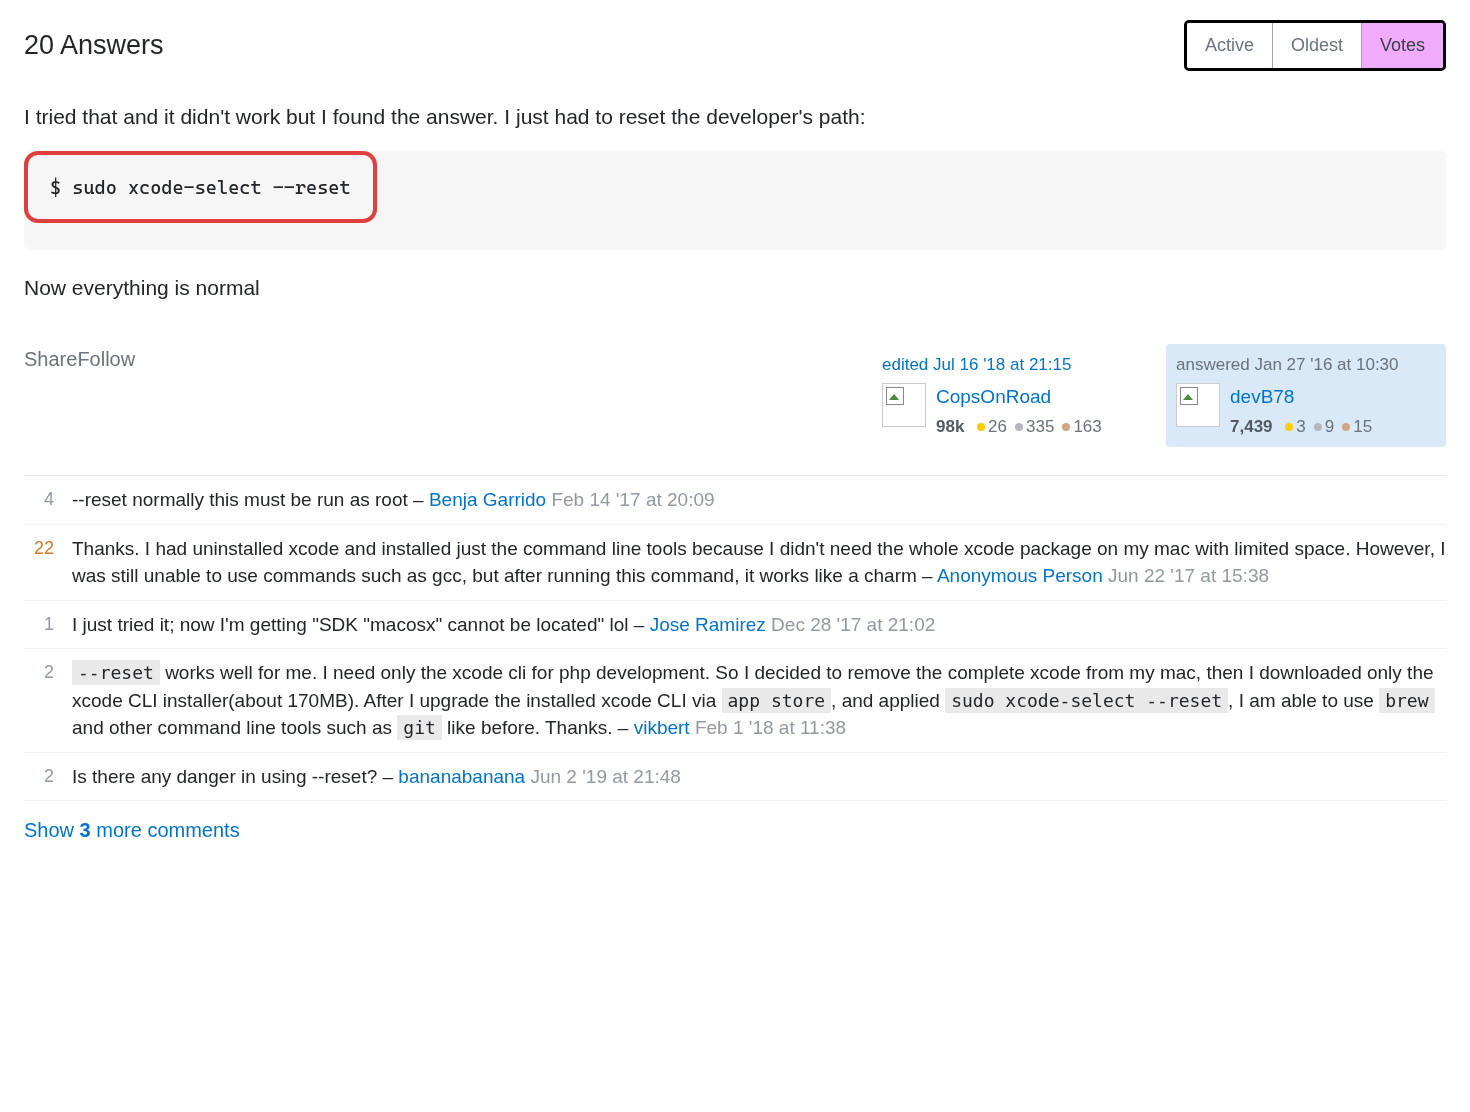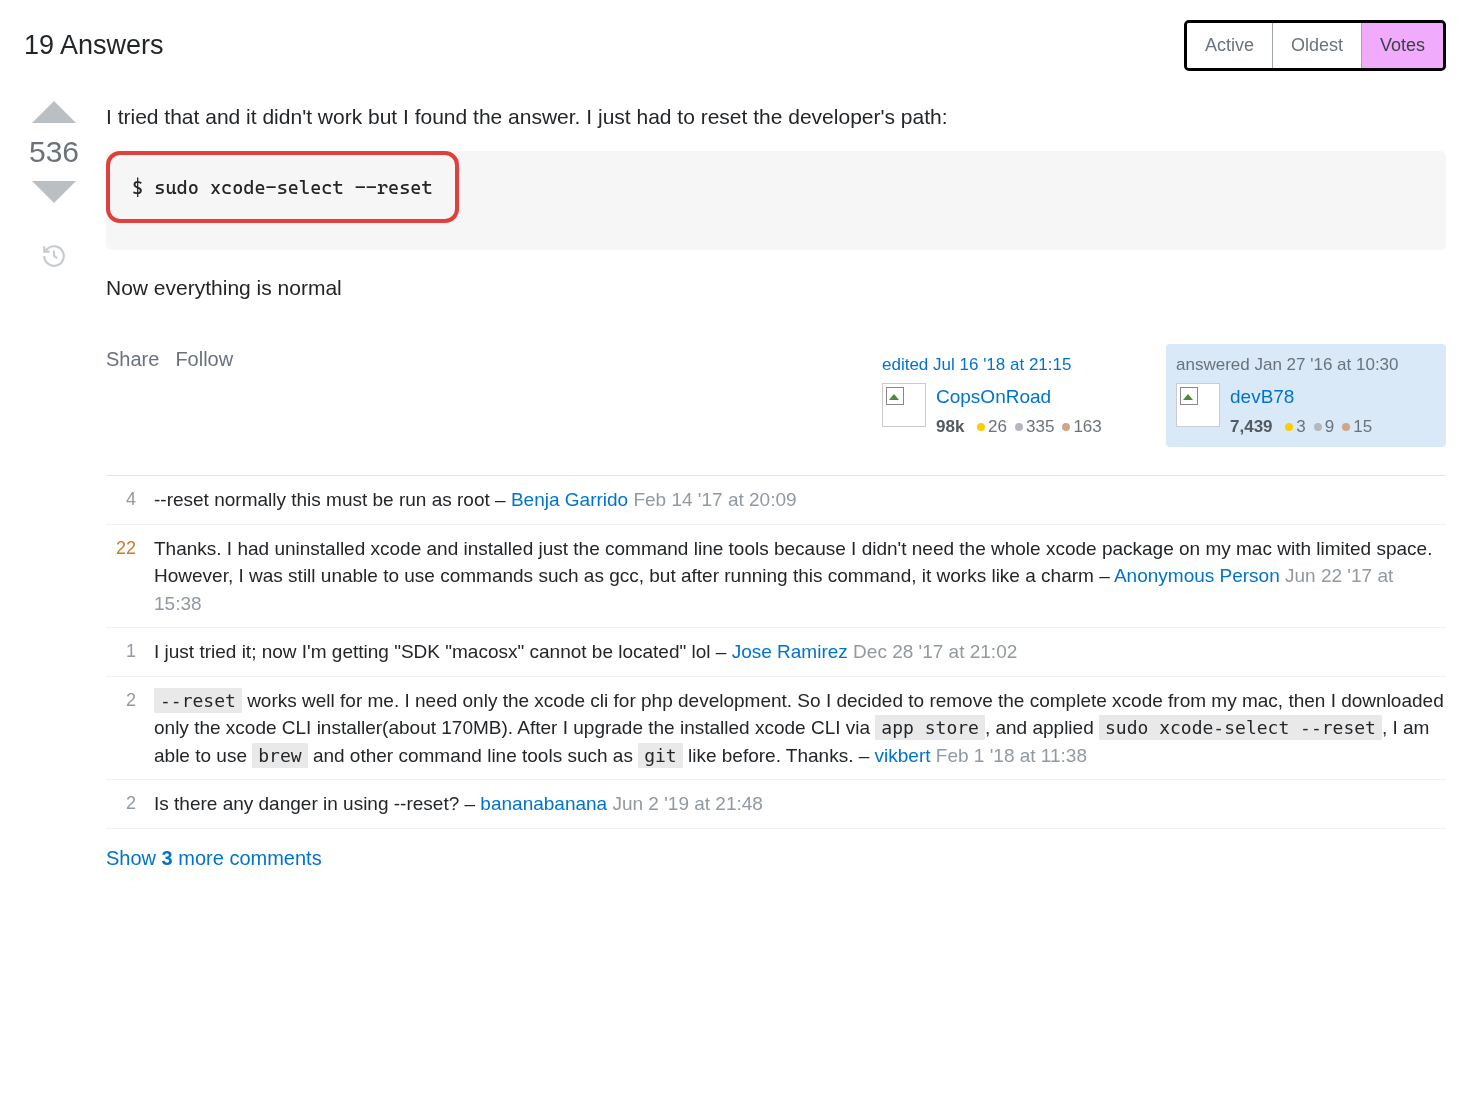--- a/index.html
+++ b/index.html
@@ -119,21 +119,21 @@
   .post-actions {
     display: flex;
     justify-content: space-between;
     align-items: flex-start;
     margin-top: 40px;
     margin-bottom: 28px;
     flex-wrap: wrap;
   }
   .action-links {
     display: flex;
-    gap: 16px;
+    gap: 0;
     font-size: 20px;
     color: #6a737c;
   }
   .action-link { cursor: pointer; }
   .user-cards {
     display: flex;
     gap: 14px;
   }
   .user-card {
     width: 280px;
@@ -215,41 +215,29 @@
     font-size: 20px;
     padding: 14px 0 4px;
     cursor: pointer;
   }
   .show-more b { font-weight: 700; }
 </style>
 </head>
 <body>
 
 <div class="answers-header">
-  <div class="answers-title">19 Answers</div>
+  <div class="answers-title">20 Answers</div>
   <div class="sort-tabs" id="sort-tabs">
       <div class="sort-tab">Active</div>
       <div class="sort-tab">Oldest</div>
       <div class="sort-tab active">Votes</div>
     </div>
 </div>
 
 <div class="answer">
-  <div class="vote-col">
-    <div class="vote-arrow vote-up"></div>
-    <div class="vote-count">536</div>
-    <div class="vote-arrow vote-down"></div>
-    <div class="history-icon">
-      <svg width="26" height="26" viewBox="0 0 24 24" fill="none" stroke="#c8ccd0" stroke-width="2">
-        <path d="M3 12a9 9 0 1 0 3-6.7L3 8"></path>
-        <polyline points="3 3 3 8 8 8"></polyline>
-        <polyline points="12 7 12 12 15 14"></polyline>
-      </svg>
-    </div>
-  </div>
 
   <div class="answer-body">
     <div class="answer-text">I tried that and it didn't work but I found the answer. I just had to reset the developer's path:</div>
 
     <div class="code-block-wrapper">
       <div class="code-highlight">
         <div class="code-block">$ sudo xcode-select --reset</div>
       </div>
       <div class="code-rest"></div>
     </div>

